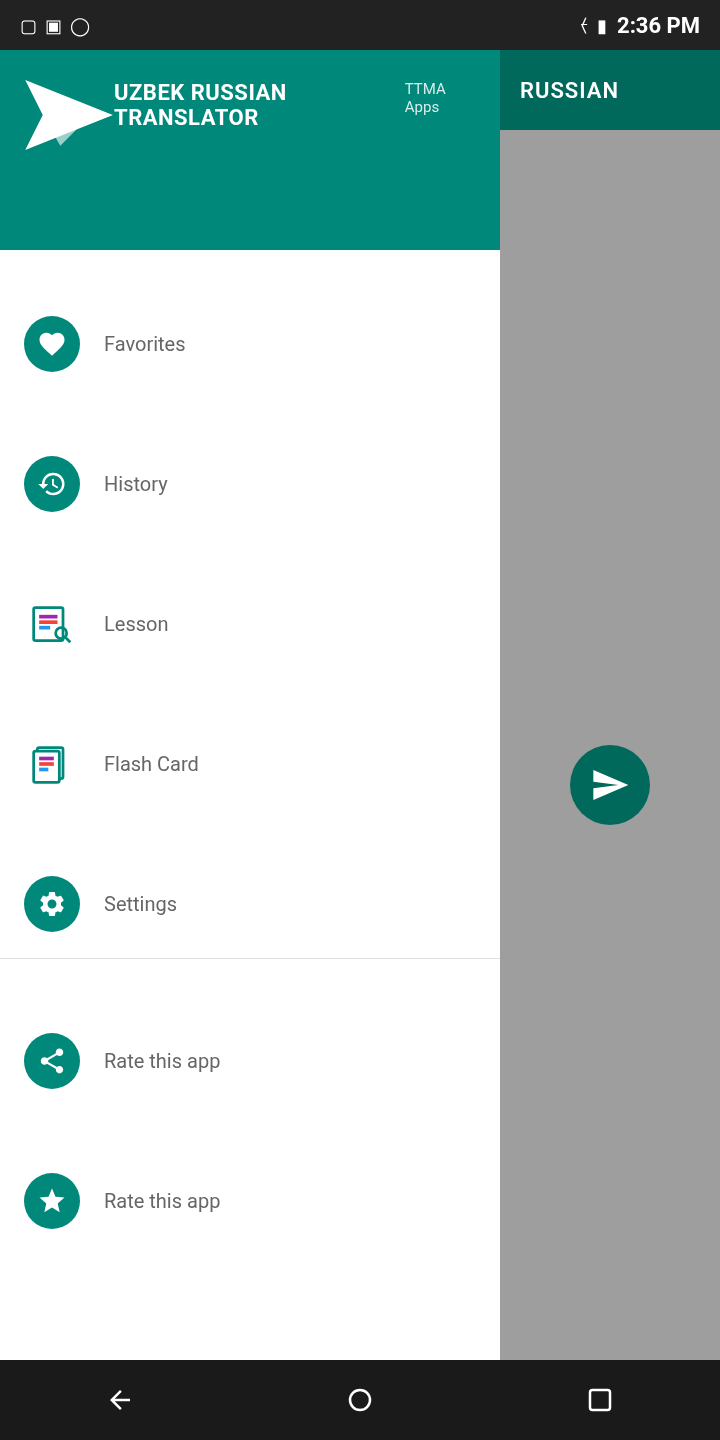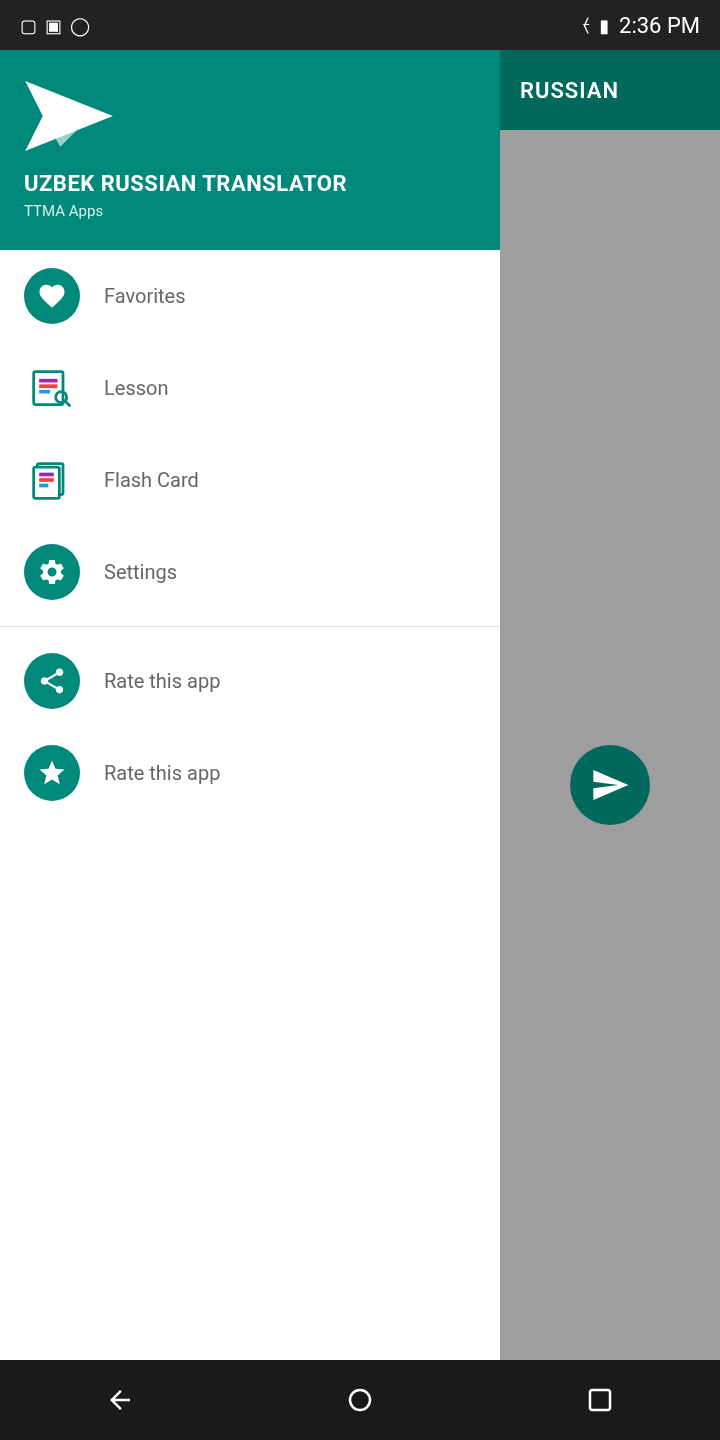--- a/index.html
+++ b/index.html
@@ -34,21 +34,21 @@
       flex: 1;
     }
     .status-bar-right {
       display: flex;
       align-items: center;
       gap: 10px;
     }
     .status-time {
       color: white;
       font-size: 22px;
-      font-weight: 400;
+      font-weight: 700;
     }
 
     
     .main-layout {
       display: flex;
       width: 720px;
       min-height: 1440px;
       padding-top: 50px;
     }
 
@@ -61,21 +61,21 @@
       flex-direction: column;
       z-index: 10;
     }
 
     
     .drawer-header {
       background: #00897B;
       padding: 30px 24px 30px 24px;
       min-height: 200px;
       display: flex;
-      flex-direction: column;
+      flex-direction: row;
       justify-content: flex-end;
     }
     .drawer-logo {
       margin-bottom: 16px;
     }
     .drawer-logo svg {
       width: 90px;
       height: 70px;
     }
     .drawer-app-name {
@@ -95,20 +95,21 @@
       flex: 1;
       display: flex;
       flex-direction: column;
     }
     .menu-item {
       display: flex;
       align-items: center;
       padding: 18px 24px;
       cursor: pointer;
       min-height: 80px;
+      margin-top: 48px;
     }
     .menu-icon-circle {
       width: 56px;
       height: 56px;
       border-radius: 50%;
       background: #00897B;
       display: flex;
       align-items: center;
       justify-content: center;
       flex-shrink: 0;
@@ -257,20 +258,28 @@
 
       <div class="menu-item">
         <div class="menu-icon-circle">
           <svg viewBox="0 0 24 24">
             <path d="M12 21.35l-1.45-1.32C5.4 15.36 2 12.28 2 8.5 2 5.42 4.42 3 7.5 3c1.74 0 3.41.81 4.5 2.09C13.09 3.81 14.76 3 16.5 3 19.58 3 22 5.42 22 8.5c0 3.78-3.4 6.86-8.55 11.54L12 21.35z"></path>
           </svg>
         </div>
         <span class="menu-label">Favorites</span>
       </div>
 
+      <div class="menu-item">
+        <div class="menu-icon-circle">
+          <svg viewBox="0 0 24 24">
+            <path d="M13 3a9 9 0 0 0-9 9H1l3.89 3.89.07.14L9 12H6c0-3.87 3.13-7 7-7s7 3.13 7 7-3.13 7-7 7c-1.93 0-3.68-.79-4.94-2.06l-1.42 1.42A8.954 8.954 0 0 0 13 21a9 9 0 0 0 0-18zm-1 5v5l4.28 2.54.72-1.21-3.5-2.08V8H12z"></path>
+          </svg>
+        </div>
+        <span class="menu-label">History</span>
+      </div>
 
 
       <div class="menu-item">
         <div class="menu-icon-teal">
           <svg viewBox="0 0 24 24">
             <rect x="2" y="3" width="16" height="18" rx="1" ry="1" stroke="#00897B" stroke-width="1.5" fill="none"></rect>
             <line x1="5" y1="8" x2="15" y2="8" stroke="#9C27B0" stroke-width="2"></line>
             <line x1="5" y1="11" x2="15" y2="11" stroke="#F44336" stroke-width="2"></line>
             <line x1="5" y1="14" x2="11" y2="14" stroke="#2196F3" stroke-width="2"></line>
 

